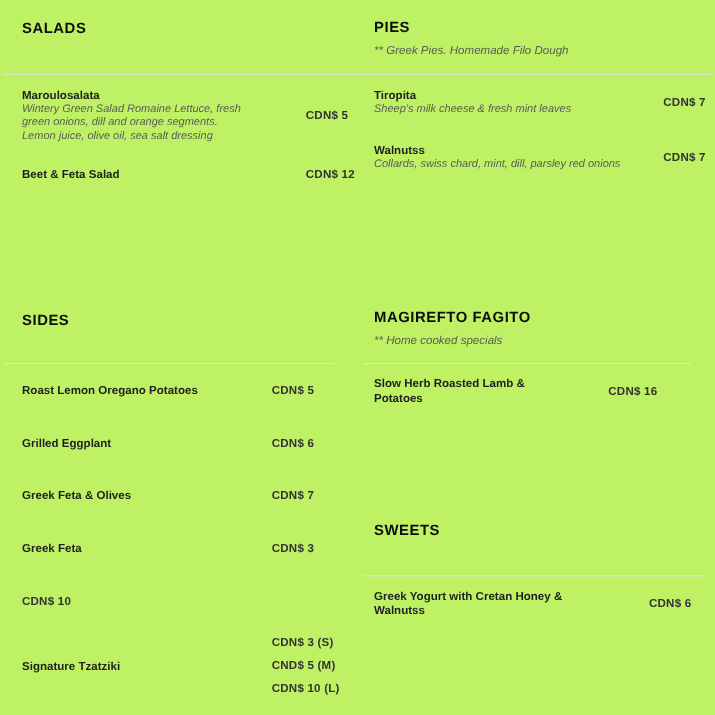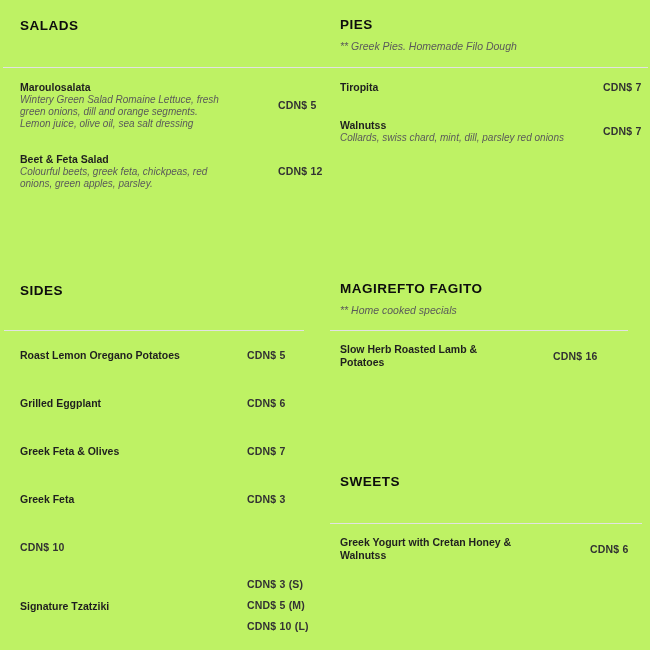--- a/index.html
+++ b/index.html
@@ -84,34 +84,34 @@
       <div class="item">
         <div class="item-text">
           <div class="name">Maroulosalata</div>
           <div class="desc">Wintery Green Salad Romaine Lettuce, fresh green onions, dill and orange segments. Lemon juice, olive oil, sea salt dressing</div>
         </div>
         <div class="price">CDN$ 5</div>
       </div>
       <div class="item">
         <div class="item-text">
           <div class="name">Beet &amp; Feta Salad</div>
-          <div class="desc">Colourful beets, greek feta, chickpeas, red onions, green apples, parsley.</div>
         </div>
         <div class="price">CDN$ 12</div>
       </div>
     </div>
   </section>
 
   <section id="sec-pies">
     <h2>PIES</h2>
     <div class="subtitle">** Greek Pies. Homemade Filo Dough</div>
     <div class="items">
       <div class="item">
         <div class="item-text">
           <div class="name">Tiropita</div>
+          <div class="desc">Sheep's milk cheese &amp; fresh mint leaves</div>
         </div>
         <div class="price">CDN$ 7</div>
       </div>
       <div class="item">
         <div class="item-text">
           <div class="name">Walnutss</div>
           <div class="desc">Collards, swiss chard, mint, dill, parsley red onions</div>
         </div>
         <div class="price">CDN$ 7</div>
       </div>

